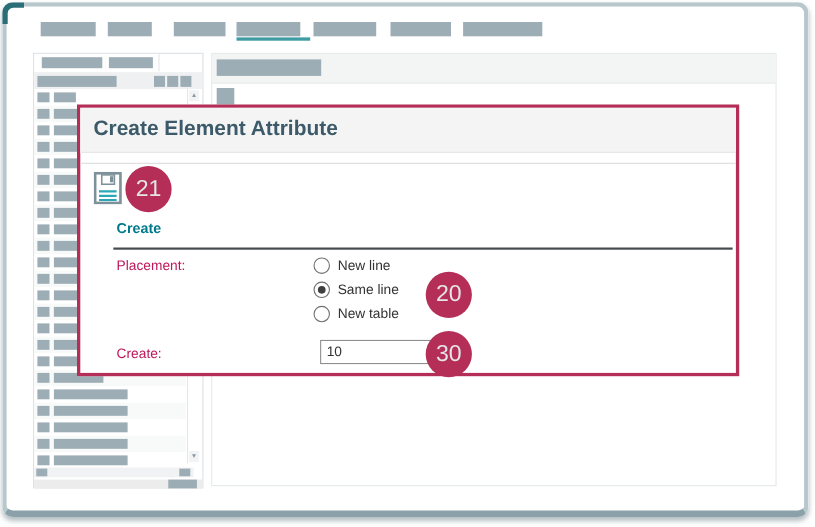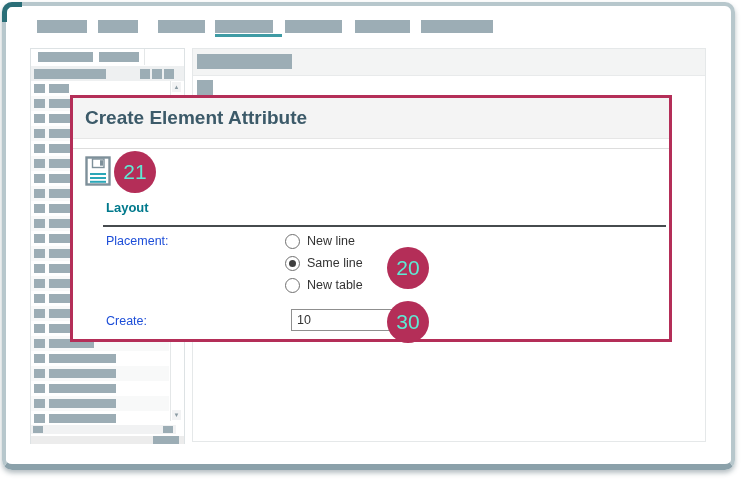--- a/index.html
+++ b/index.html
@@ -55,28 +55,28 @@
   
   .dialog{position:absolute;left:70px;top:95px;width:602px;height:247px;box-sizing:border-box;
     background:#fff;border:3px solid var(--crimson);z-index:10;}
   .dlg-header{position:absolute;left:0;top:0;right:0;height:40px;background:#f4f4f4;
     border-bottom:1px solid #e6e6e6;}
   .dlg-title{position:absolute;left:12px;top:0;line-height:40px;font-size:19px;font-weight:bold;
     color:var(--title-text);}
   .dlg-sep{position:absolute;left:0;right:0;top:50px;border-top:1px solid #ddd;}
   .dlg-save{position:absolute;left:12px;top:58px;width:26px;height:30px;cursor:pointer;}
   .badge{position:absolute;width:42px;height:42px;border-radius:50%;background:var(--crimson);
-    color:#5eead4;font-size:21px;display:flex;align-items:center;justify-content:center;z-index:20;}
+    color:#e5e5e5;font-size:21px;display:flex;align-items:center;justify-content:center;z-index:20;}
   .badge-21{left:41px;top:53px;}
   .badge-19{left:314px;top:149px;}
   .badge-20{left:314px;top:203px;}
   .section-heading{position:absolute;left:33px;top:102px;font-size:13px;font-weight:bold;
     color:var(--teal-heading);}
   .section-rule{position:absolute;left:30px;top:127px;width:563px;border-top:2px solid #464b4e;}
-  .field-label{position:absolute;left:33px;font-size:12.5px;color:#1d4ed8;}
+  .field-label{position:absolute;left:33px;font-size:12.5px;color:#be185d;}
   .label-placement{top:136px;}
   .label-sorting{top:216px;}
   .radio-group{position:absolute;left:212px;top:132px;}
   .radio-row{display:flex;align-items:center;height:22px;gap:7px;cursor:pointer;}
   .radio{width:13px;height:13px;border:1px solid #707070;border-radius:50%;background:#fff;
     box-sizing:content-box;flex:0 0 auto;}
   .radio.selected{position:relative;}
   .radio.selected::after{content:"";position:absolute;left:3px;top:3px;width:7px;height:7px;
     border-radius:50%;background:#3f3f3f;}
   .radio.selected{position:relative;}
@@ -240,21 +240,21 @@
         <rect x="1.5" y="1.5" width="23" height="27" fill="#ffffff" stroke="#7e909a" stroke-width="2.4"></rect>
         <rect x="7.5" y="3" width="11.5" height="8.5" fill="#ffffff" stroke="#7e909a" stroke-width="1.4"></rect>
         <rect x="15" y="4.2" width="3" height="5.5" fill="#7e909a"></rect>
         <line x1="5" y1="18" x2="21" y2="18" stroke="#2ba7b8" stroke-width="2"></line>
         <line x1="5" y1="22" x2="21" y2="22" stroke="#2ba7b8" stroke-width="2"></line>
         <line x1="5" y1="25.8" x2="21" y2="25.8" stroke="#2ba7b8" stroke-width="2"></line>
       </svg>
     </div>
     <div class="badge badge-21">21</div>
 
-    <div class="section-heading">Layout</div>
+    <div class="section-heading">Create</div>
     <div class="section-rule"></div>
 
     <label class="field-label label-placement">Placement:</label>
     <div class="radio-group">
         <div class="radio-row">
           <span class="radio"></span>
           <span class="radio-label">New line</span>
         </div>
         <div class="radio-row">
           <span class="radio selected"></span>

